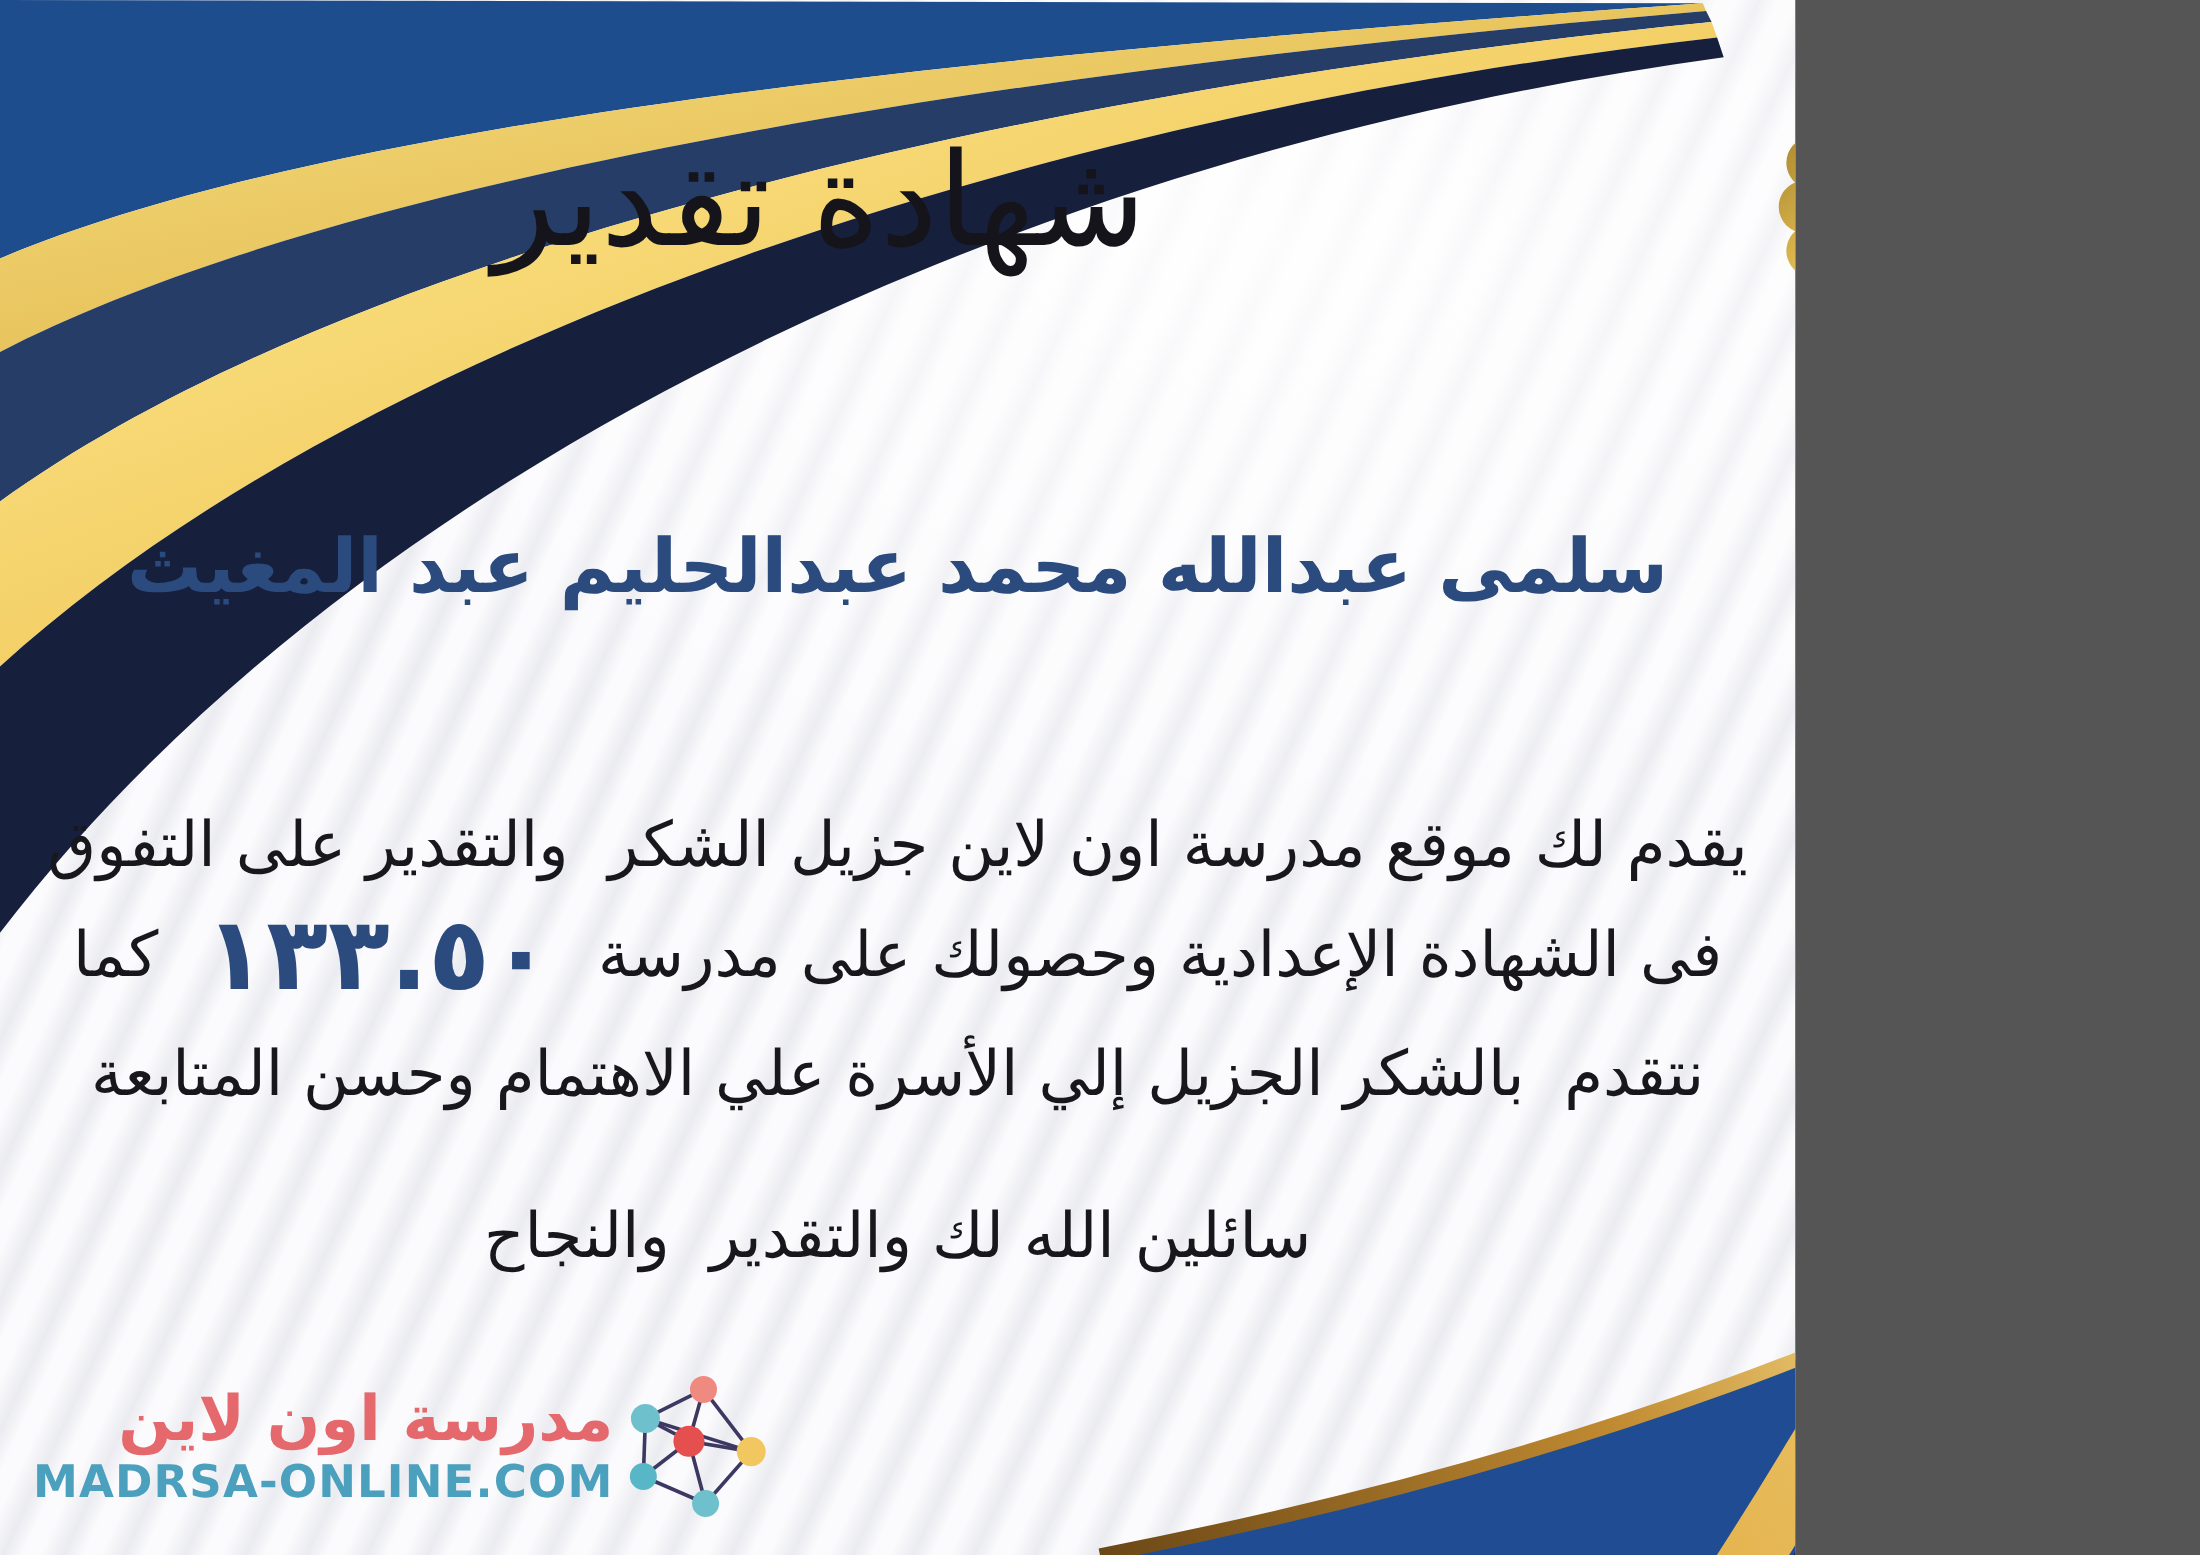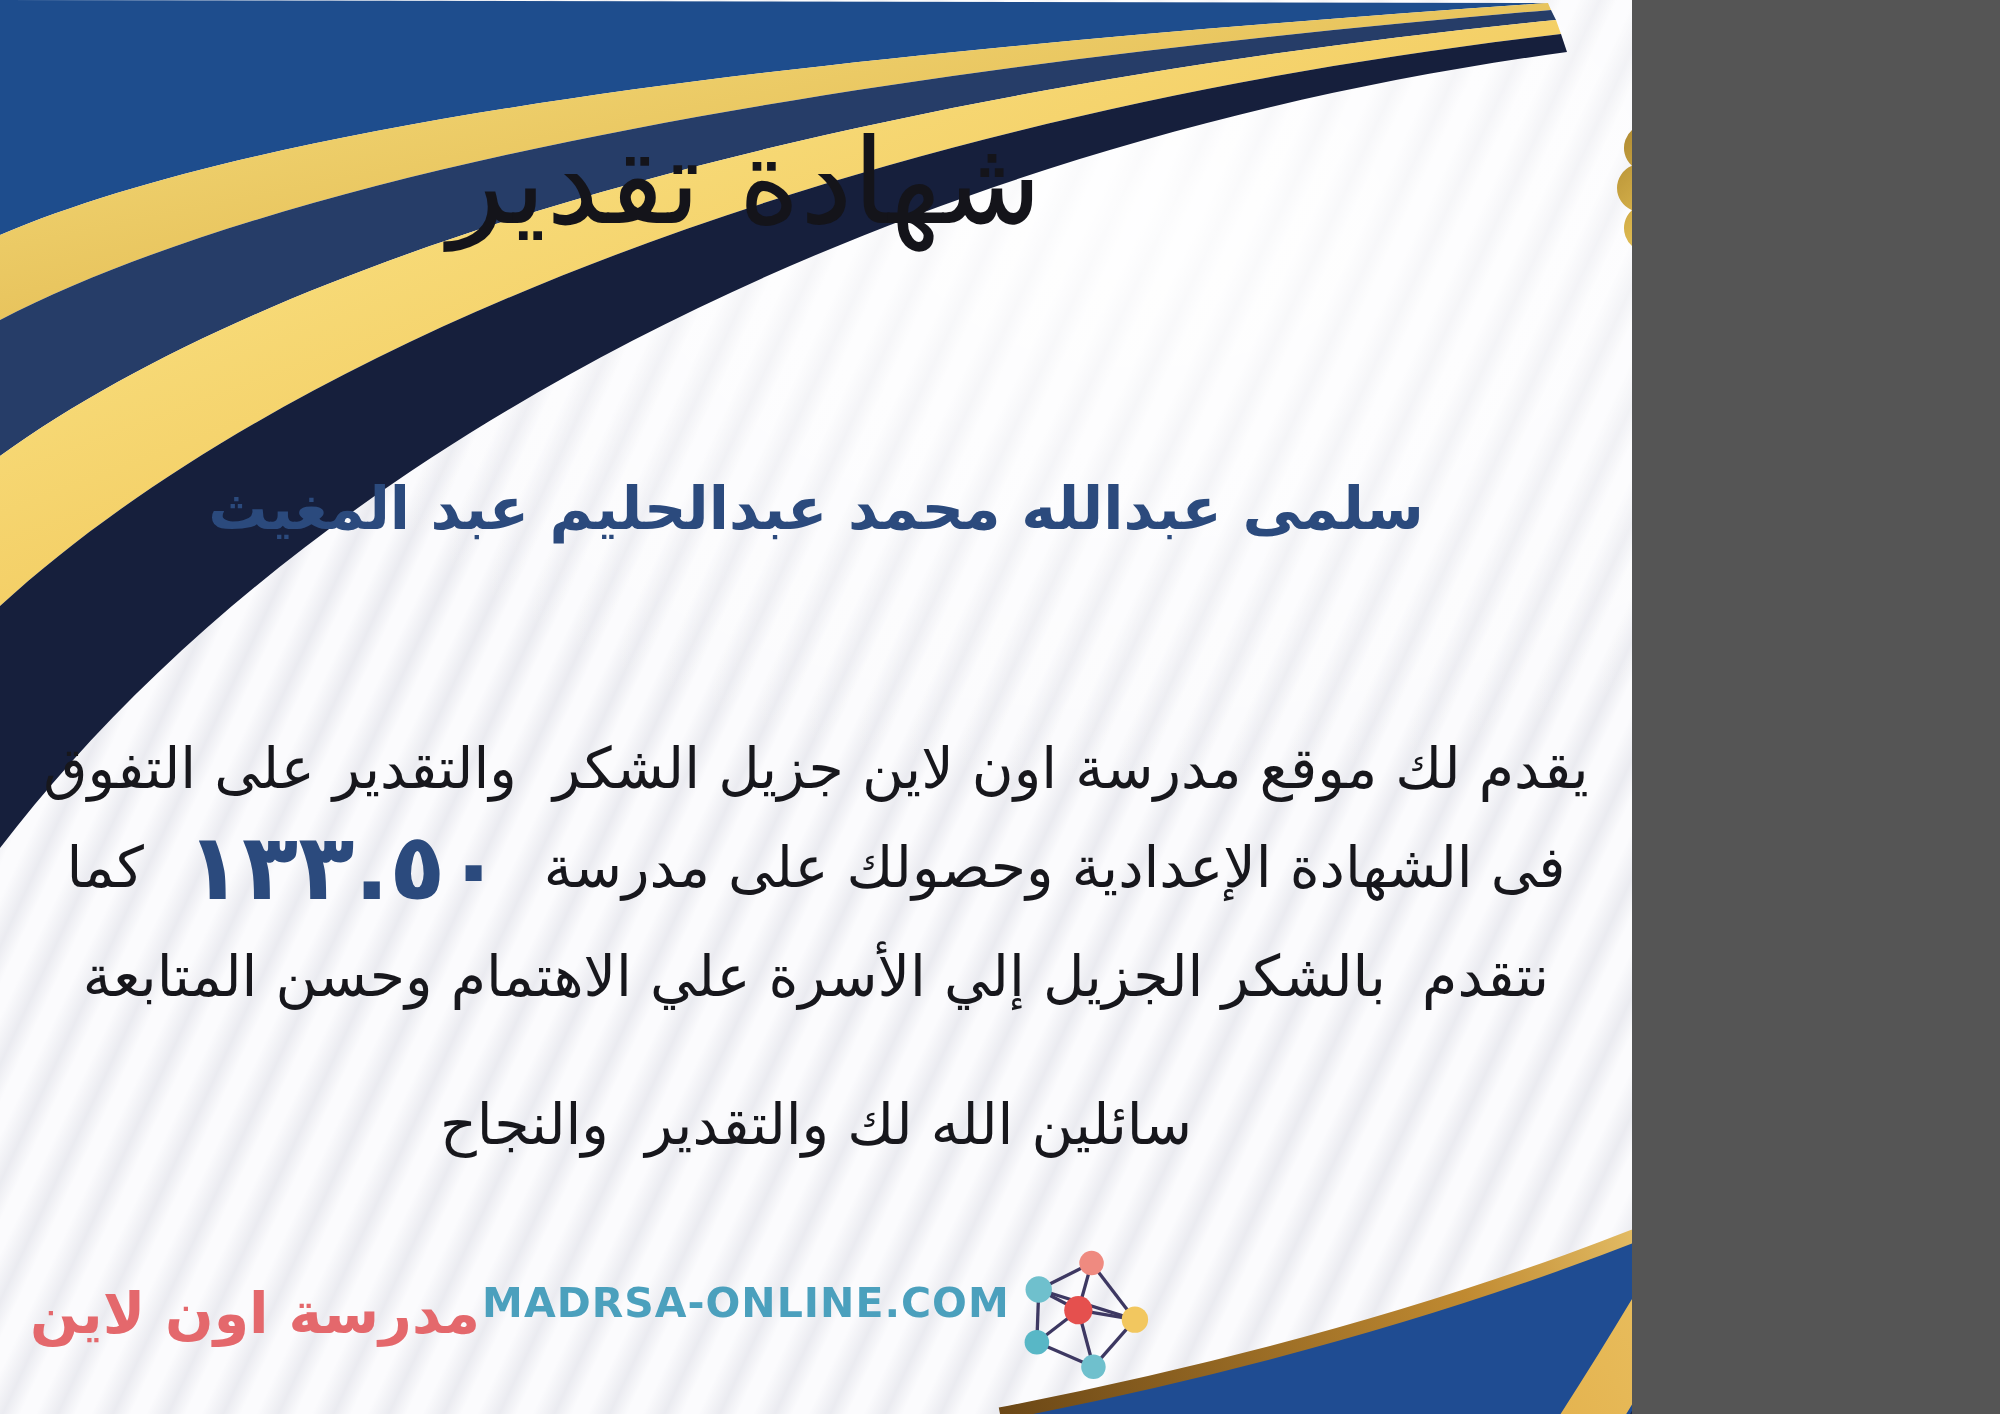--- a/index.html
+++ b/index.html
@@ -14,21 +14,21 @@
   .corner-art{position:absolute;left:0;top:0;pointer-events:none;}
   
   .title{
     position:absolute;left:95px;top:100px;width:1300px;margin:0;
     text-align:center;direction:rtl;
     font-size:118px;font-weight:normal;line-height:1.4;color:#14141a;
   }
   .student-name{
     position:absolute;left:18px;right:18px;top:462px;
     text-align:center;direction:rtl;white-space:nowrap;
-    font-size:59px;font-weight:bold;line-height:1.6;color:#2b4a7d;
+    font-size:68px;font-weight:bold;line-height:1.6;color:#2b4a7d;
   }
   .body-line{
     position:absolute;left:40px;right:40px;
     text-align:center;direction:rtl;white-space:pre-wrap;
     font-size:57px;line-height:1.55;color:#17171c;
   }
   .line1{top:724px;}
   .line2{top:822px;}
   .line3{top:932px;}
   .closing{top:1080px;}
@@ -36,21 +36,21 @@
     font-size:92px;font-weight:bold;color:#2b4a7d;
     margin:0 42px;vertical-align:-12px;line-height:1;text-align:center;
   }
   
   .medal{position:absolute;left:1598px;top:28px;width:320px;height:400px;}
   
   .logo{
     position:absolute;left:30px;top:1244px;
     display:flex;flex-direction:row;align-items:center;gap:8px;
   }
-  .logo-text{display:flex;flex-direction:row;align-items:flex-start;gap:2px;}
+  .logo-text{display:flex;flex-direction:column;align-items:flex-end;gap:2px;}
   .logo-ar{
     direction:rtl;font-size:57px;font-weight:bold;color:#e4686c;line-height:1.15;
   }
   .logo-en{
     font-size:41px;font-weight:bold;color:#4ba0bd;letter-spacing:1px;line-height:1.1;
   }
 </style>
 </head>
 <body>
 

